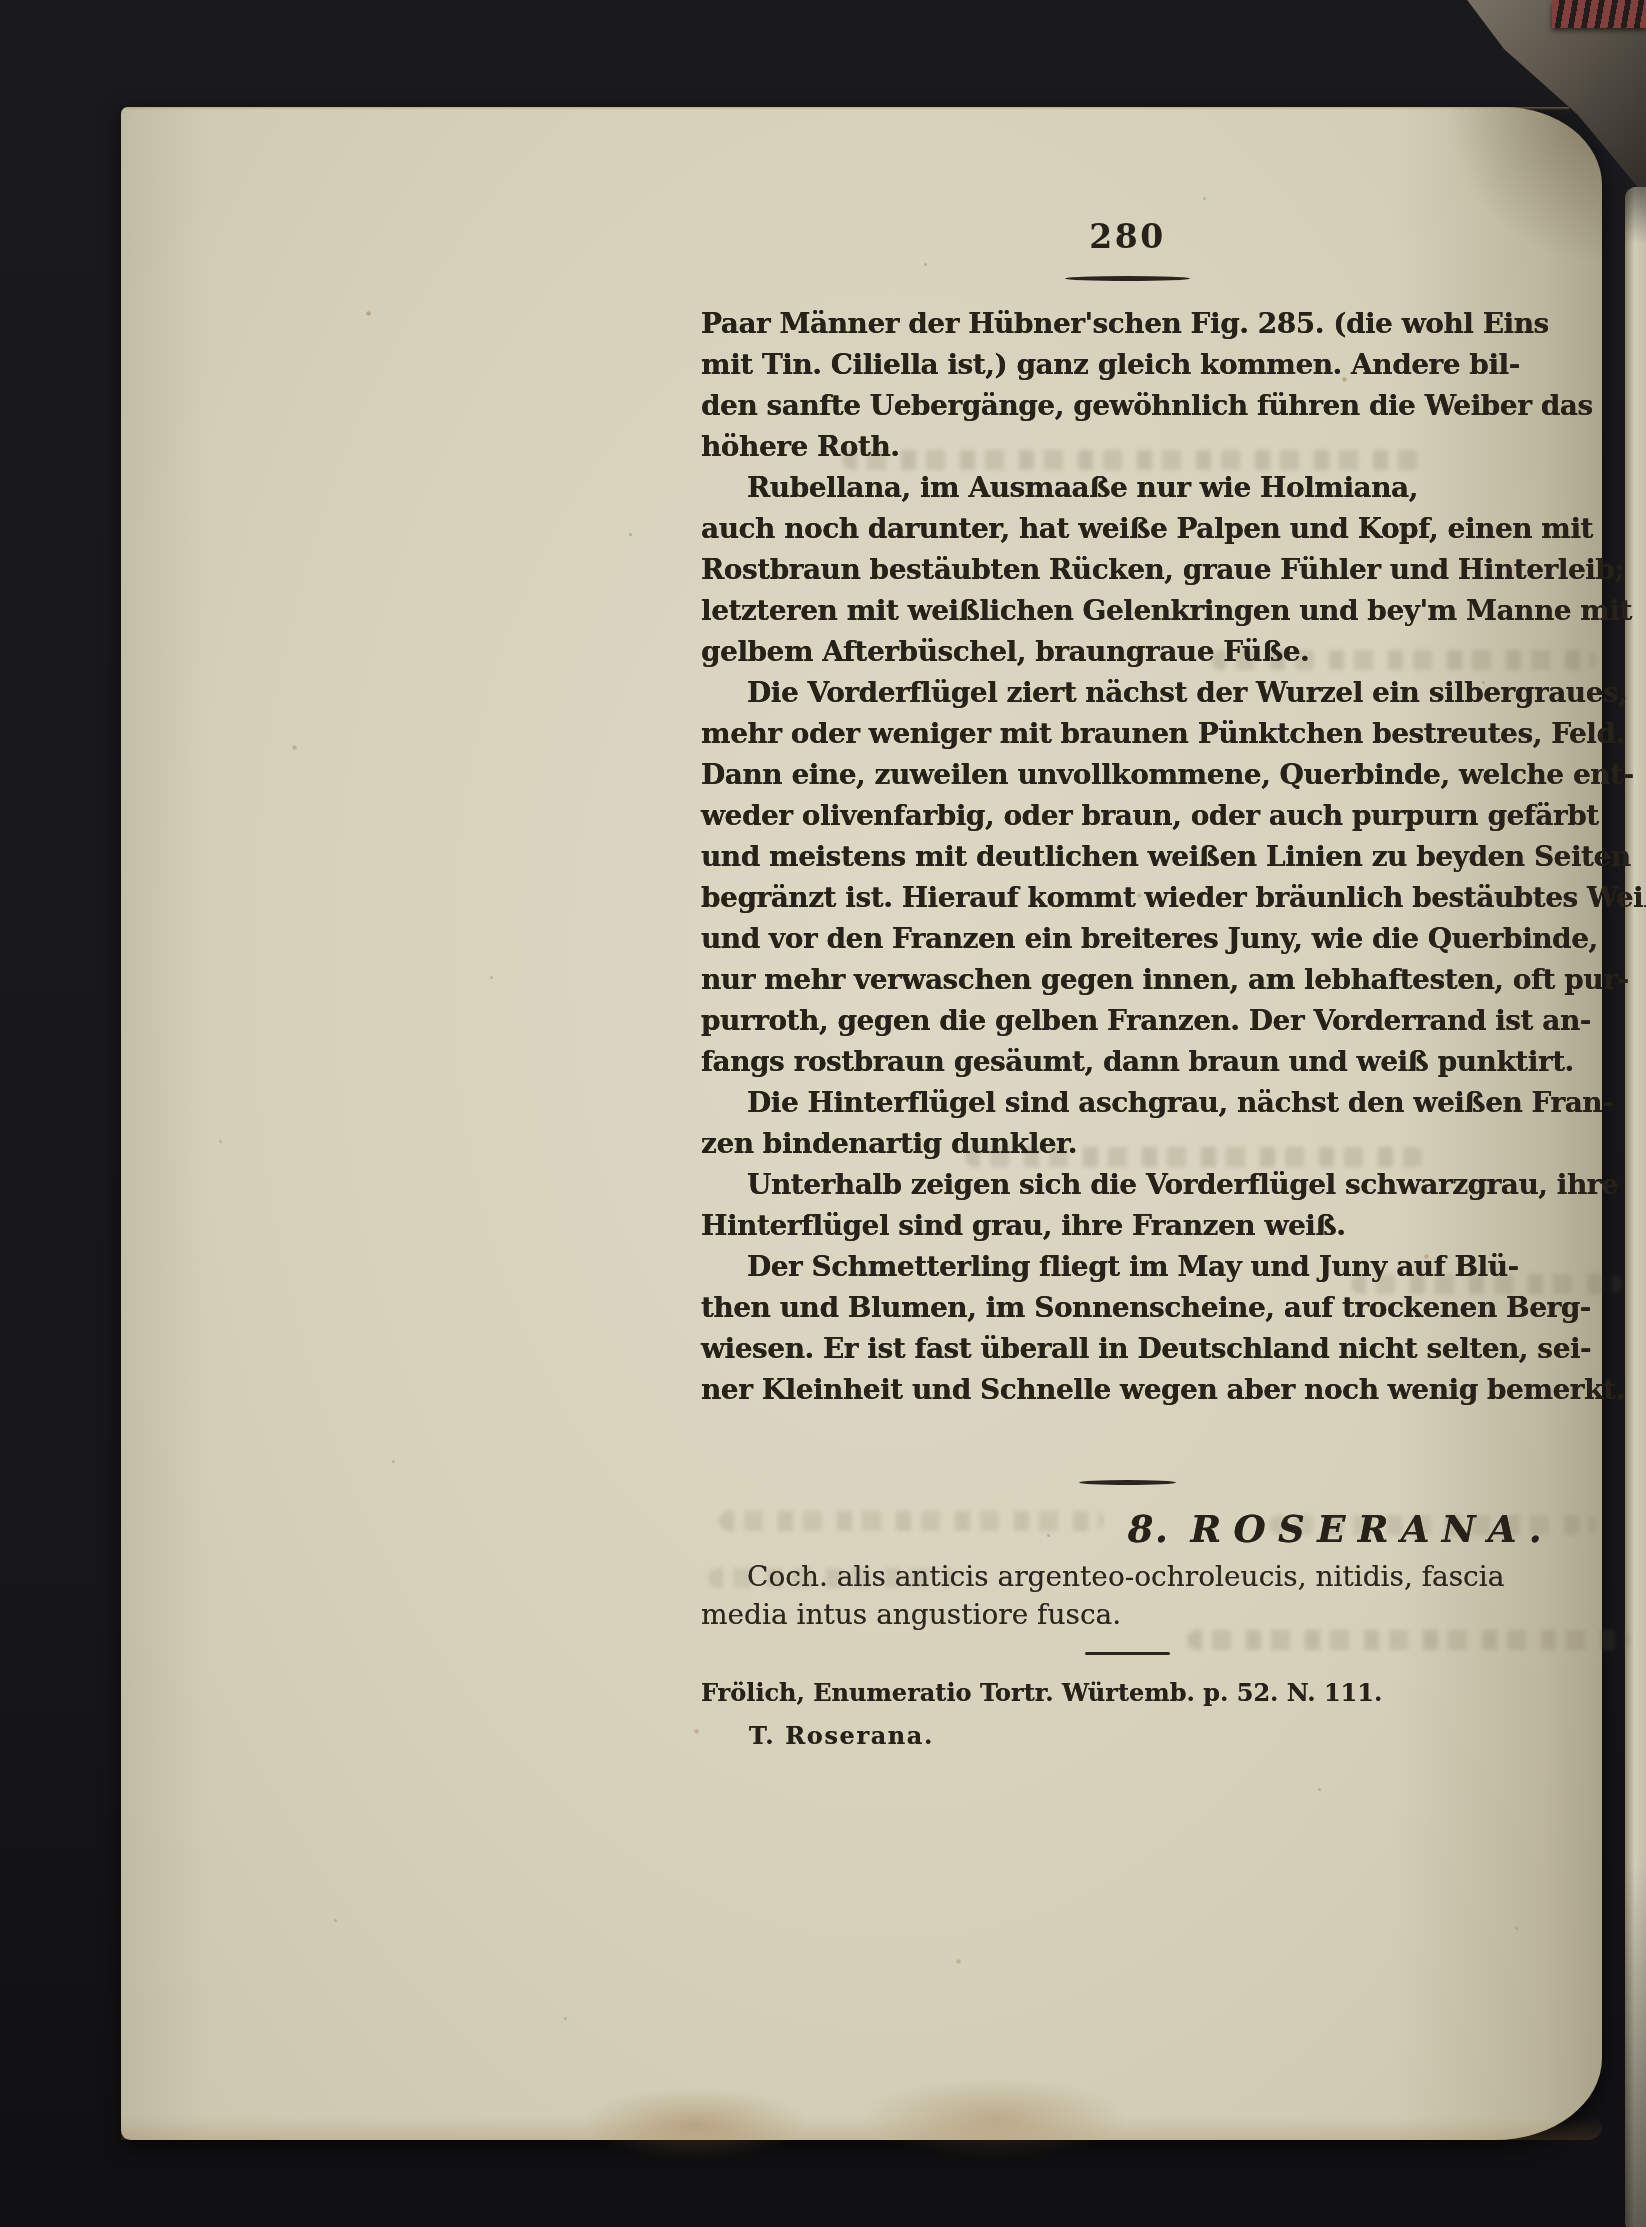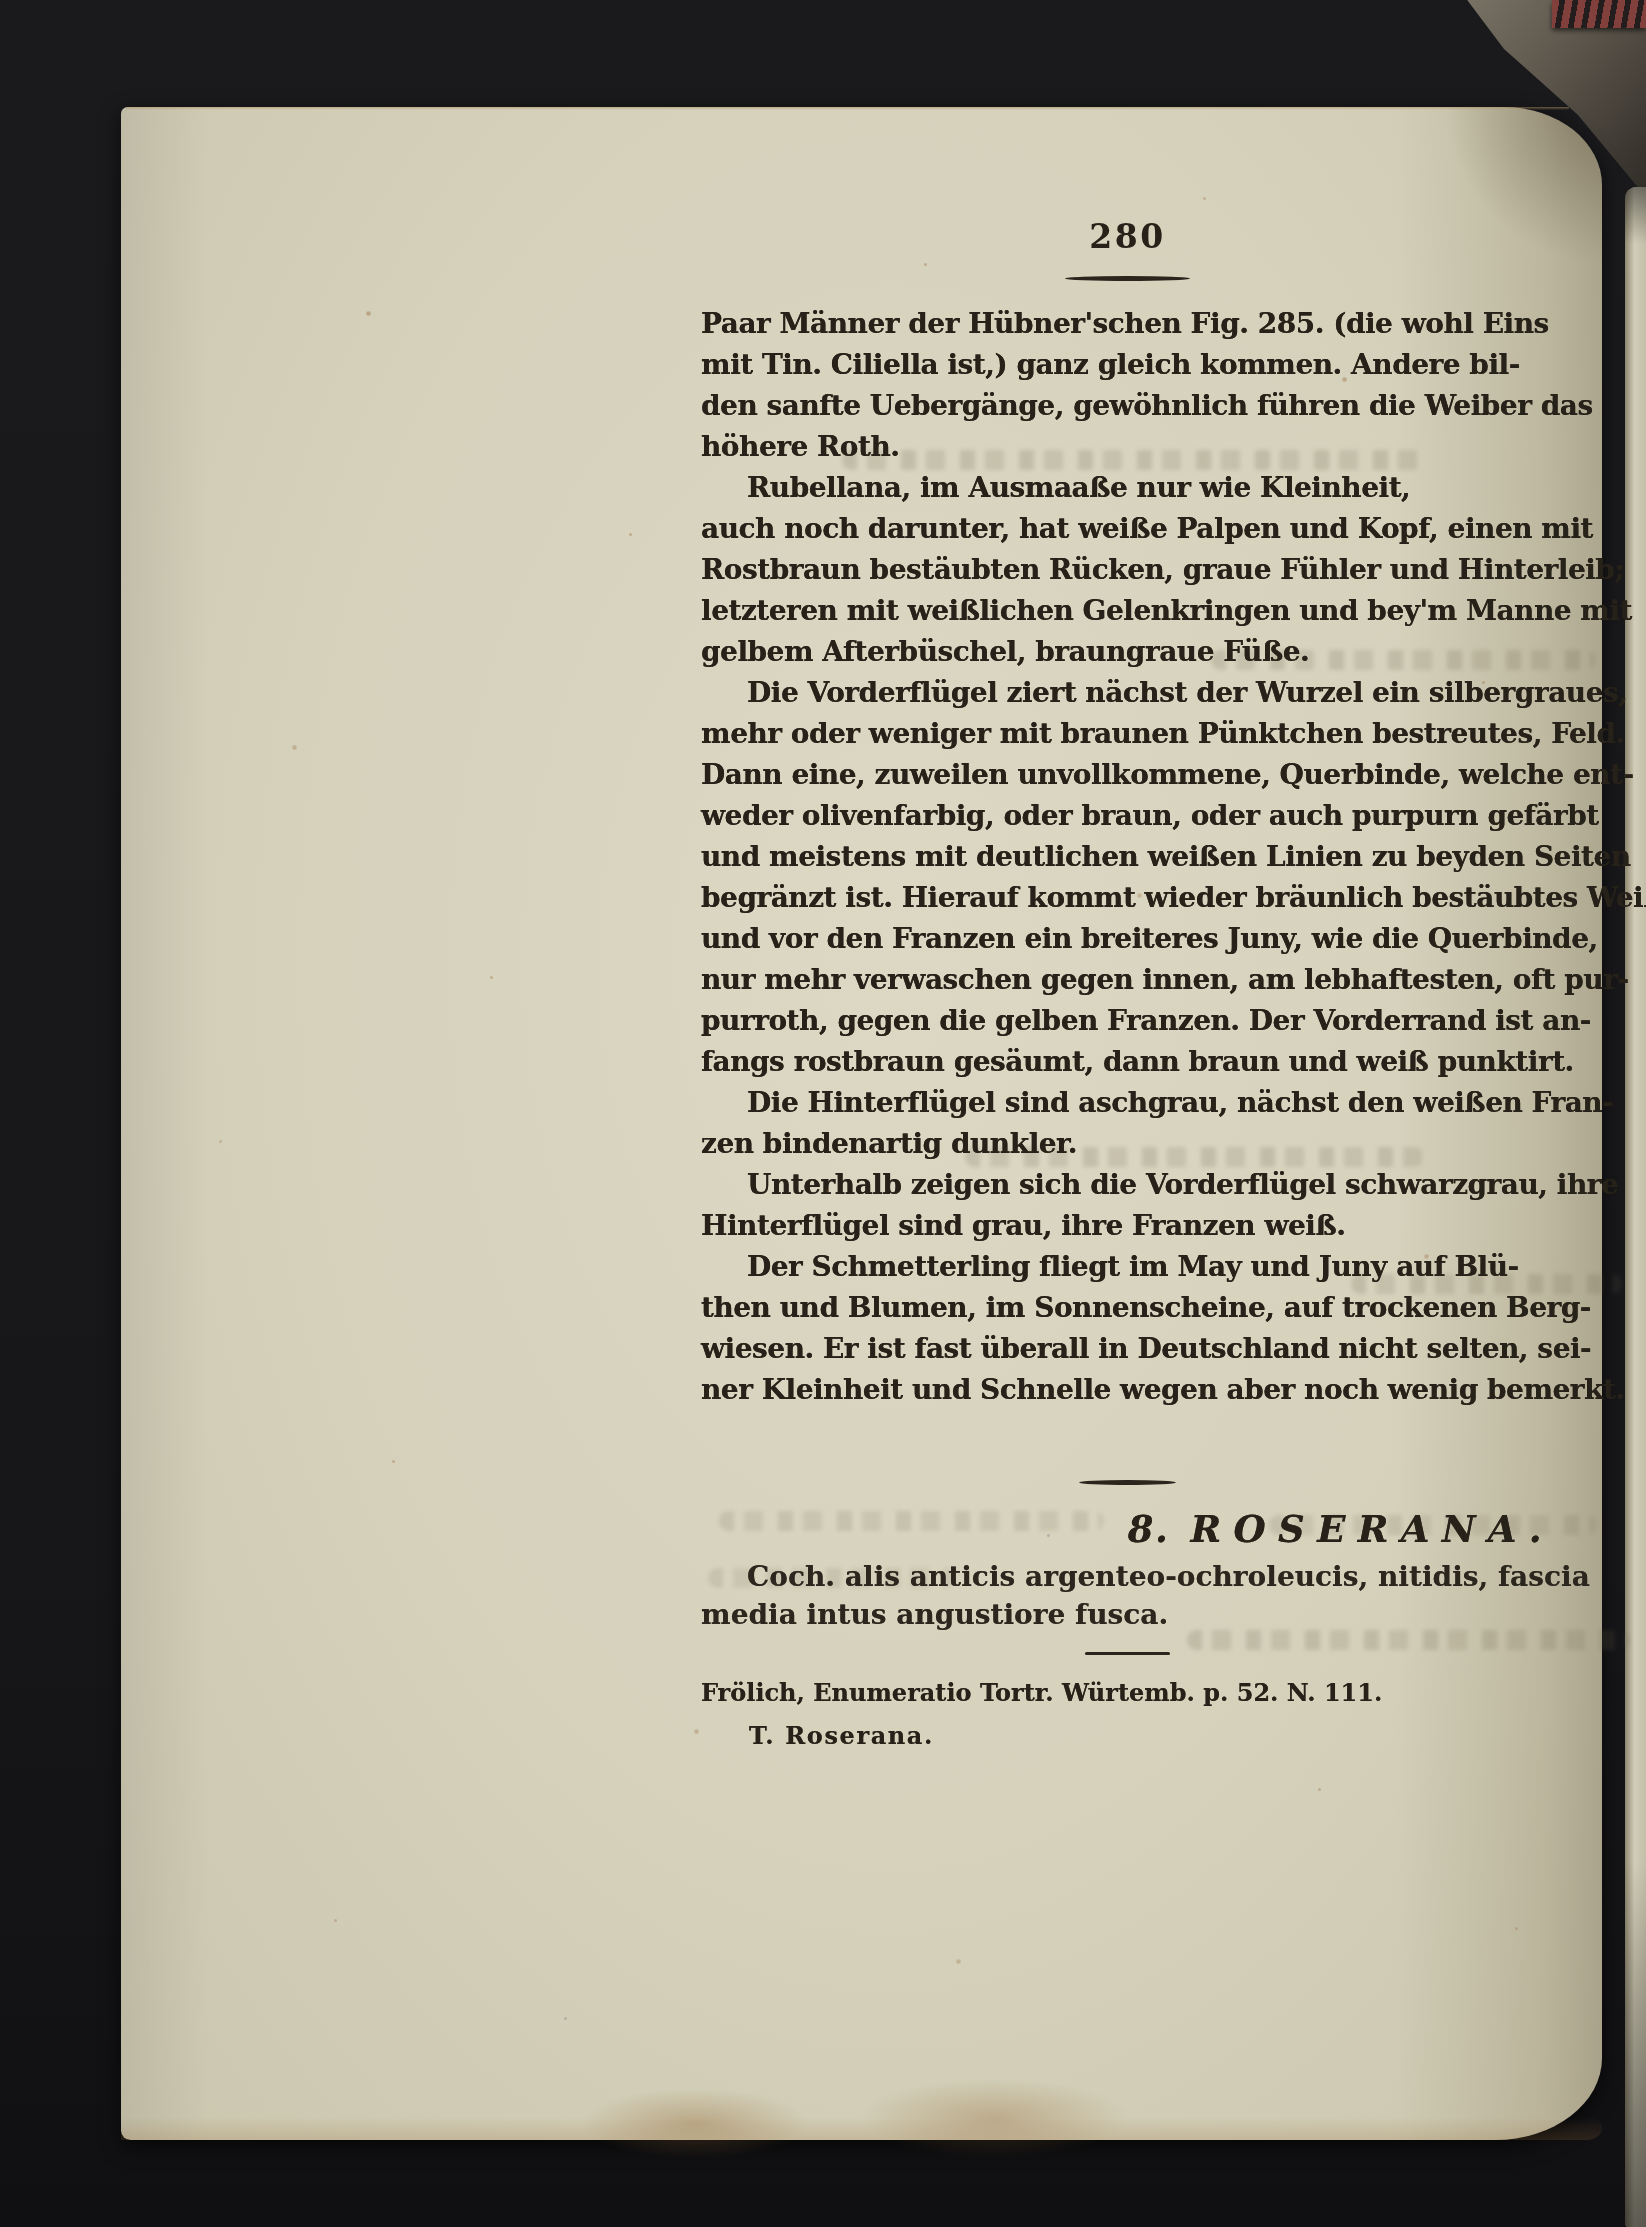--- a/index.html
+++ b/index.html
@@ -51,21 +51,21 @@
   .r2{top:1366px;} .r2 .swelled{width:97px;height:4.9px;}
   .r3{top:1536px;} .r3 .swelled{width:85px;height:3.3px;border-radius:1.6px;}
   .body-lines{top:196px;font-size:28px;line-height:41px;font-weight:700;
     letter-spacing:-0.5px;text-shadow:0 0 0.6px rgba(35,28,18,.85);}
   .ln{white-space:nowrap;}
   .ind{text-indent:46px;}
   .heading{top:1400px;text-align:right;font-weight:700;font-style:italic;font-size:37px;
     text-shadow:0 0 0.5px rgba(35,28,18,.8);}
   .heading .num{letter-spacing:1.6px;margin-right:21px;}
   .heading .name{letter-spacing:12.3px;}
-  .latin{top:1451px;font-size:28px;line-height:38px;font-weight:700;color:#2b261e;
+  .latin{top:1451px;font-size:28px;line-height:38px;font-weight:400;color:#2b261e;
     text-shadow:0 0 0.3px rgba(40,32,22,.6);}
   .refs{top:1564px;font-size:24px;line-height:43px;font-weight:700;
     text-shadow:0 0 0.4px rgba(35,28,18,.7);}
   .refs .syn{text-indent:48px;letter-spacing:1.6px;}
   
   .ghost{position:absolute;height:19.7px;filter:blur(2px);opacity:.34;border-radius:9.8px;
     background:repeating-linear-gradient(90deg,rgba(104,94,72,.55) 0 14.8px,rgba(104,94,72,0) 14.8px 24.6px,rgba(104,94,72,.45) 24.6px 44px,rgba(104,94,72,0) 44px 59px);}
   .g1{left:721px;top:343px;width:590px;}
   .g2{left:1090px;top:543px;width:385px;}
   .g3{left:844px;top:1040px;width:459px;}
@@ -112,21 +112,21 @@
   <div class="ghost g8"></div>
 
   <div class="col pageno" style="position:absolute;">280</div>
   <div class="rule-wrap r1"><span class="swelled"></span></div>
 
   <div class="col body-lines" style="position:absolute;">
     <div class="ln">Paar Männer der Hübner'schen Fig. 285. (die wohl Eins</div>
     <div class="ln">mit Tin. Ciliella ist,) ganz gleich kommen. Andere bil-</div>
     <div class="ln">den sanfte Uebergänge, gewöhnlich führen die Weiber das</div>
     <div class="ln">höhere Roth.</div>
-    <div class="ln ind">Rubellana, im Ausmaaße nur wie Kleinheit,</div>
+    <div class="ln ind">Rubellana, im Ausmaaße nur wie Holmiana,</div>
     <div class="ln">auch noch darunter, hat weiße Palpen und Kopf, einen mit</div>
     <div class="ln">Rostbraun bestäubten Rücken, graue Fühler und Hinterleib;</div>
     <div class="ln">letzteren mit weißlichen Gelenkringen und bey'm Manne mit</div>
     <div class="ln">gelbem Afterbüschel, braungraue Füße.</div>
     <div class="ln ind">Die Vorderflügel ziert nächst der Wurzel ein silbergraues,</div>
     <div class="ln">mehr oder weniger mit braunen Pünktchen bestreutes, Feld.</div>
     <div class="ln">Dann eine, zuweilen unvollkommene, Querbinde, welche ent-</div>
     <div class="ln">weder olivenfarbig, oder braun, oder auch purpurn gefärbt</div>
     <div class="ln">und meistens mit deutlichen weißen Linien zu beyden Seiten</div>
     <div class="ln">begränzt ist. Hierauf kommt wieder bräunlich bestäubtes Weiß,</div>

